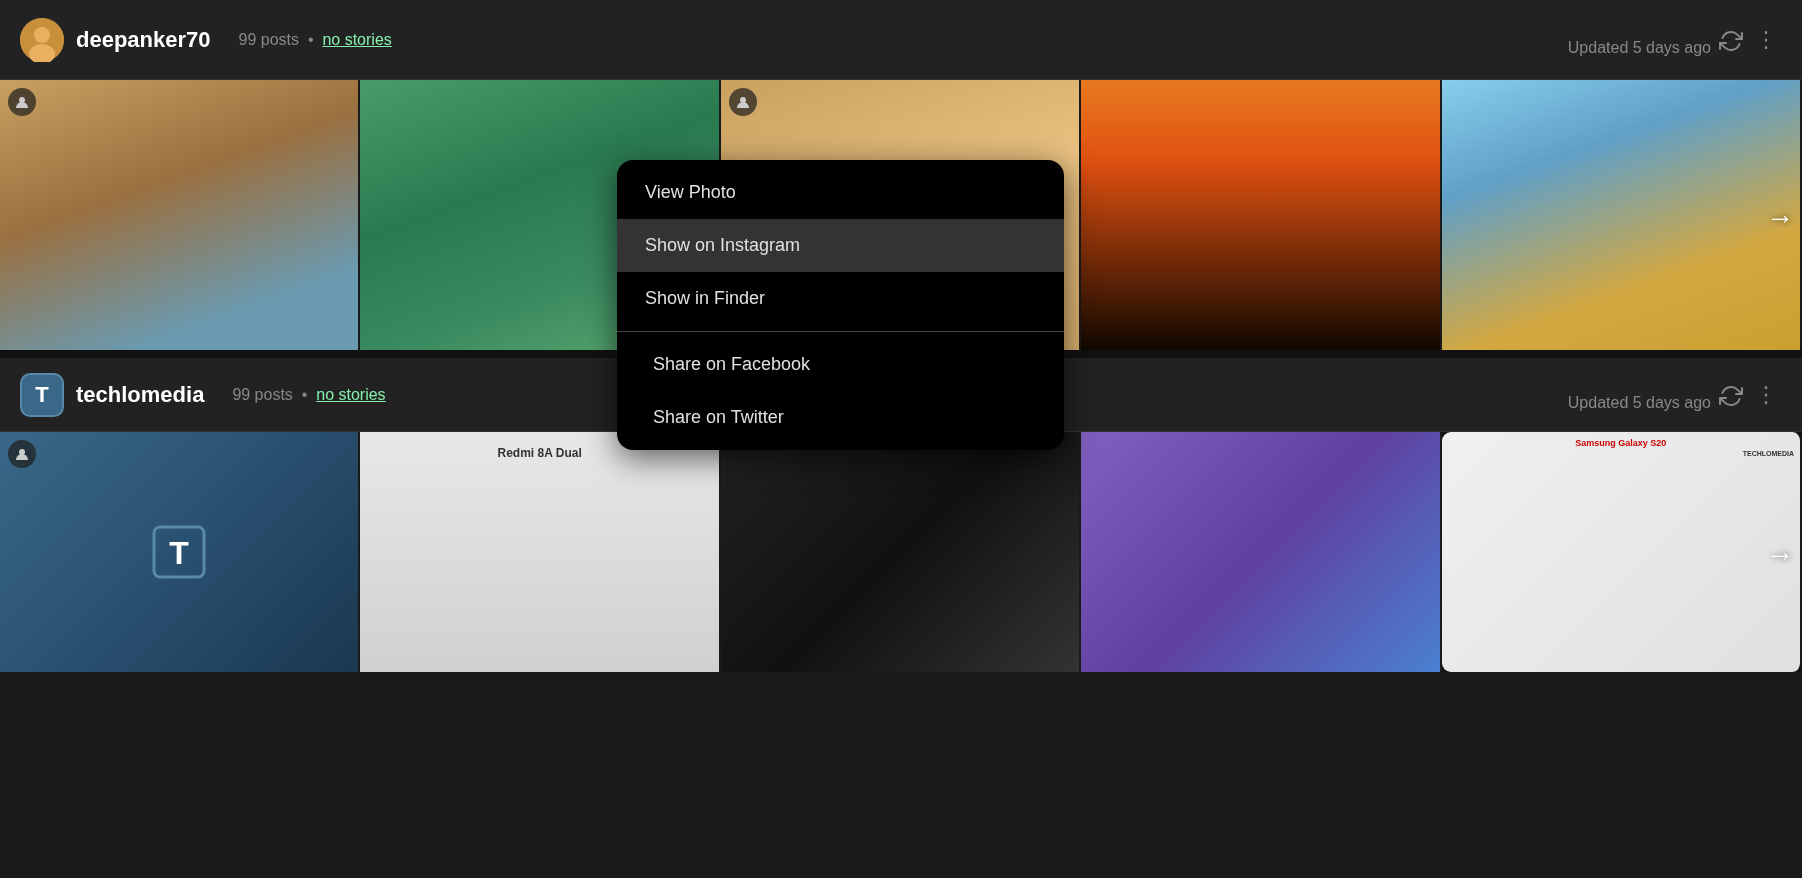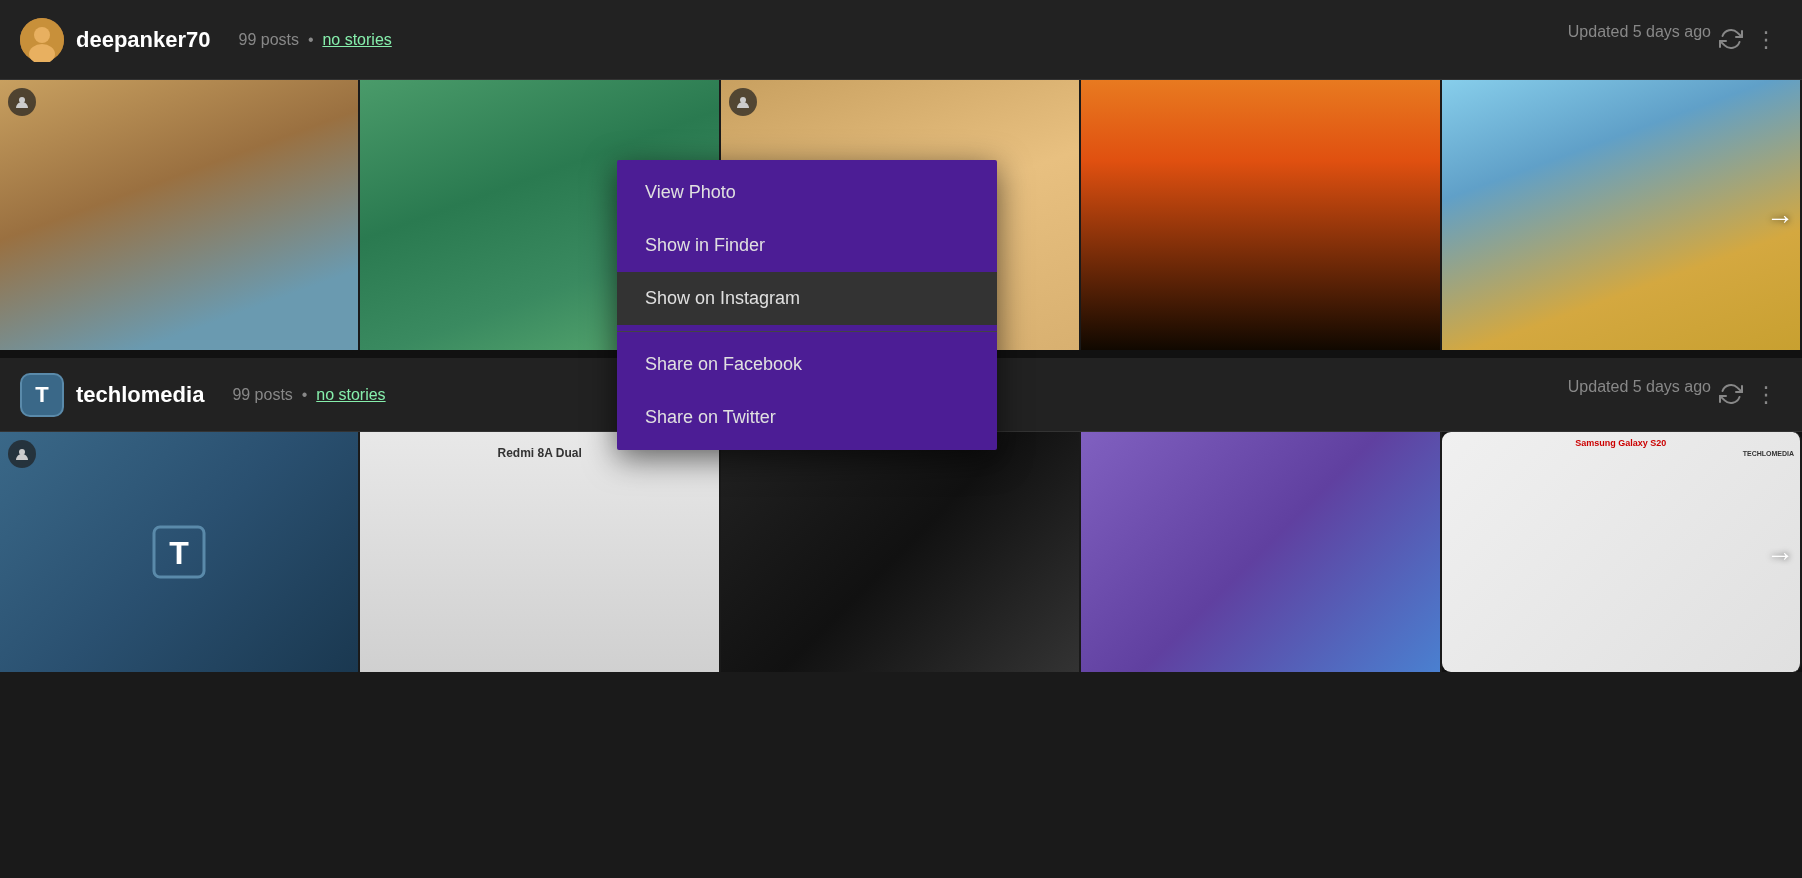--- a/index.html
+++ b/index.html
@@ -51,21 +51,21 @@
 
     .account-meta a {
       color: #86efac;
       text-decoration: underline;
       cursor: pointer;
     }
 
     .account-right {
       margin-left: auto;
       display: flex;
-      align-items: flex-start;
+      align-items: flex-end;
       gap: 4px;
     }
 
     .updated-text {
       font-size: 16px;
       color: #888;
     }
 
     .icon-btn {
       background: none;
@@ -115,40 +115,40 @@
     .divider {
       height: 8px;
       background: #111;
     }
 
     
     .context-menu {
       position: absolute;
       left: 617px;
       top: 160px;
-      width: 380px;
-      background: #4c1d95;
-      border-radius: 2px;
+      width: 447px;
+      background: #000000;
+      border-radius: 16px;
       z-index: 100;
       overflow: hidden;
       box-shadow: 0 8px 32px rgba(0,0,0,0.6);
     }
 
     .menu-section-top {
       padding: 6px 0;
       border-bottom: 1px solid #444;
     }
 
     .menu-section-more {
       padding: 6px 0;
       border-bottom: 1px solid #444;
     }
 
     .menu-section-share {
-      padding: 6px 0;
+      padding: 6px 8px;
     }
 
     .menu-item {
       display: flex;
       align-items: center;
       justify-content: space-between;
       padding: 16px 28px;
       font-size: 18px;
       color: #e0e0e0;
       cursor: pointer;
@@ -341,25 +341,25 @@
   </div>
   <div class="scroll-arrow">→</div>
 </div>
 
 <div class="context-menu">
 
   <div class="menu-section-top">
     <div class="menu-item">
       <span>View Photo</span>
     </div>
+    <div class="menu-item highlighted">
+      <span>Show on Instagram</span>
+    </div>
     <div class="menu-item">
       <span>Show in Finder</span>
-    </div>
-    <div class="menu-item highlighted">
-      <span>Show on Instagram</span>
     </div>
   </div>
 
 
   <div class="menu-section-share">
     <div class="menu-item">
       <span>Share on Facebook</span>
     </div>
     <div class="menu-item">
       <span>Share on Twitter</span>

